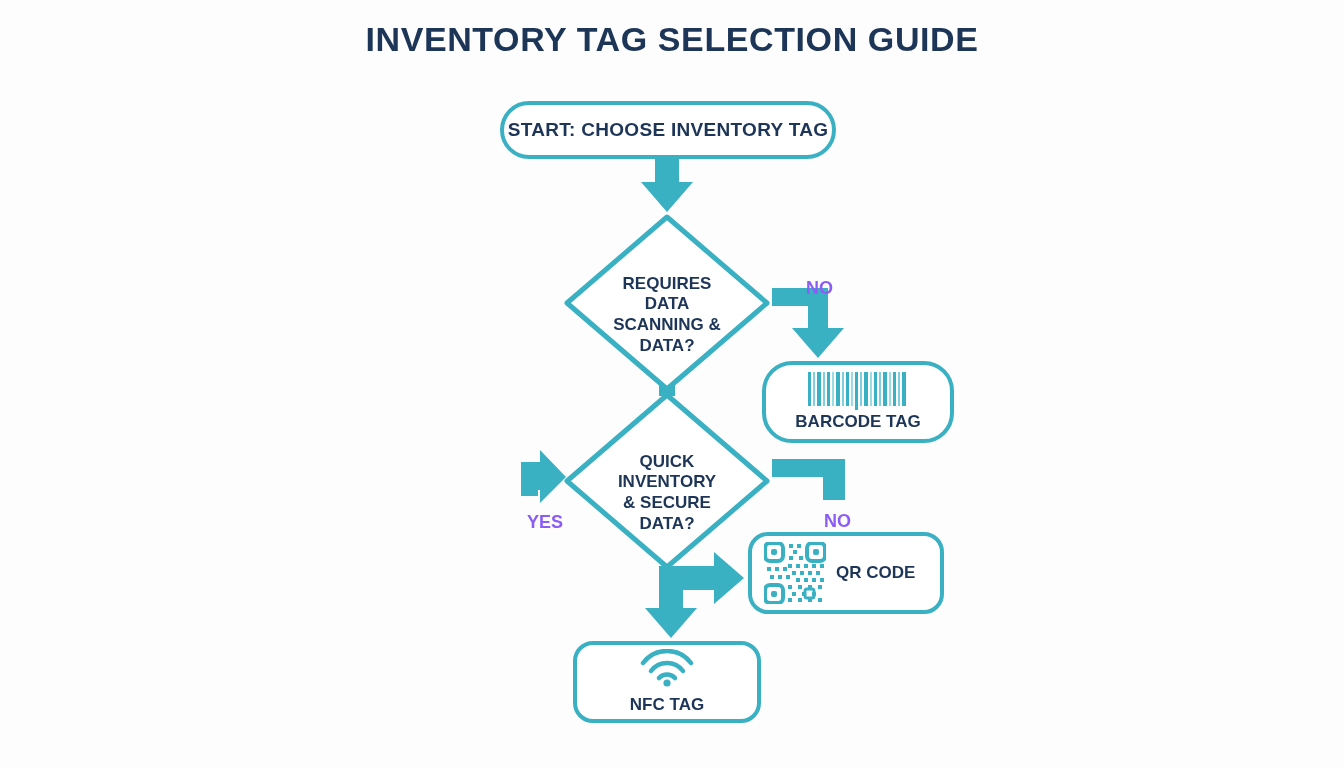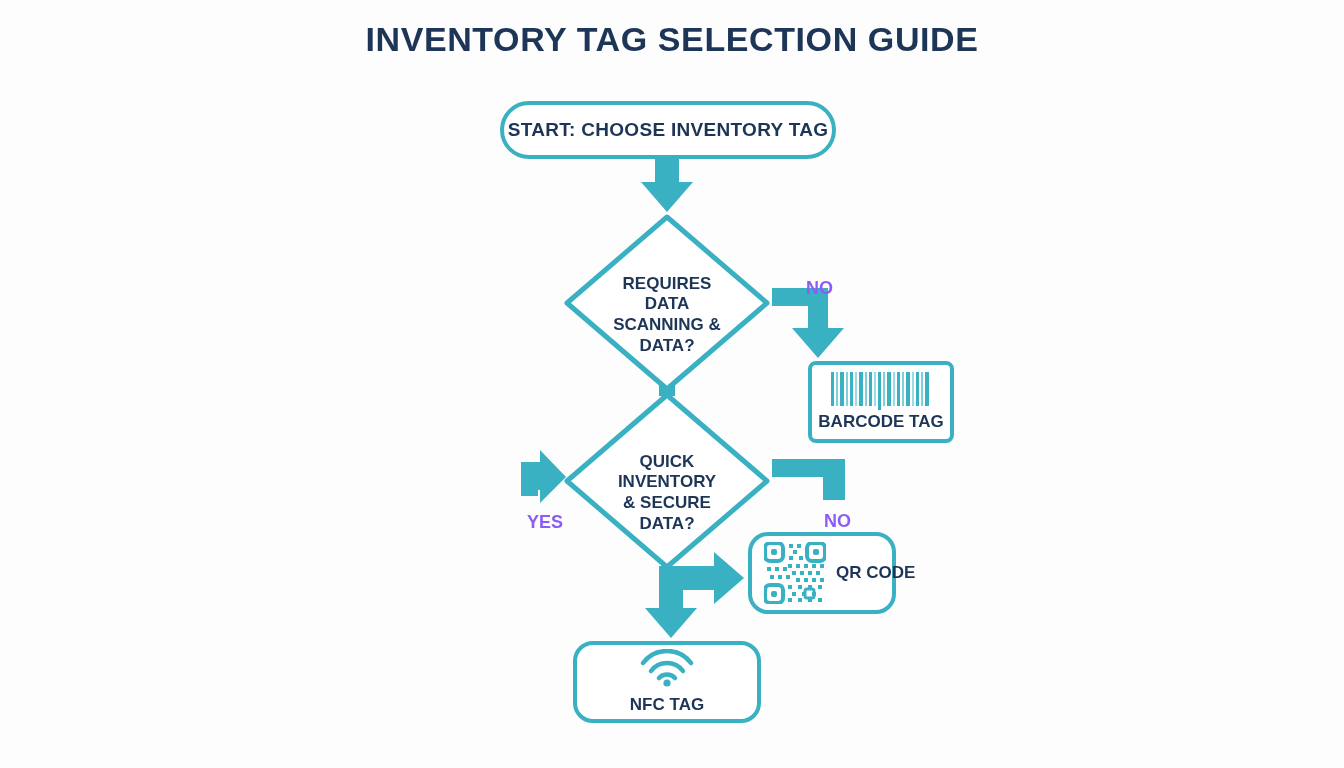--- a/index.html
+++ b/index.html
@@ -98,33 +98,32 @@
     line-height: 1.22;
     font-family: "Liberation Sans", sans-serif;
   }
   #decision-1 { left: 562px; top: 212px; }
   #decision-2 { left: 562px; top: 390px; }
 
   
   #barcode-node {
     left: 762px;
     top: 361px;
-    width: 146px;
+    width: 192px;
     height: 82px;
-    border-radius: 8px;
-    margin-left: 46px;
+    border-radius: 30px;
   }
   #barcode-node .node-label {
     font-size: 17px;
     margin-top: 2px;
   }
   #qr-node {
     left: 748px;
     top: 532px;
-    width: 148px;
+    width: 196px;
     height: 82px;
     border-radius: 20px;
     flex-direction: row;
     justify-content: flex-start;
     padding-left: 12px;
   }
   #qr-node .node-label { font-size: 17px; margin-left: 10px; }
   #nfc-node {
     left: 573px;
     top: 641px;

